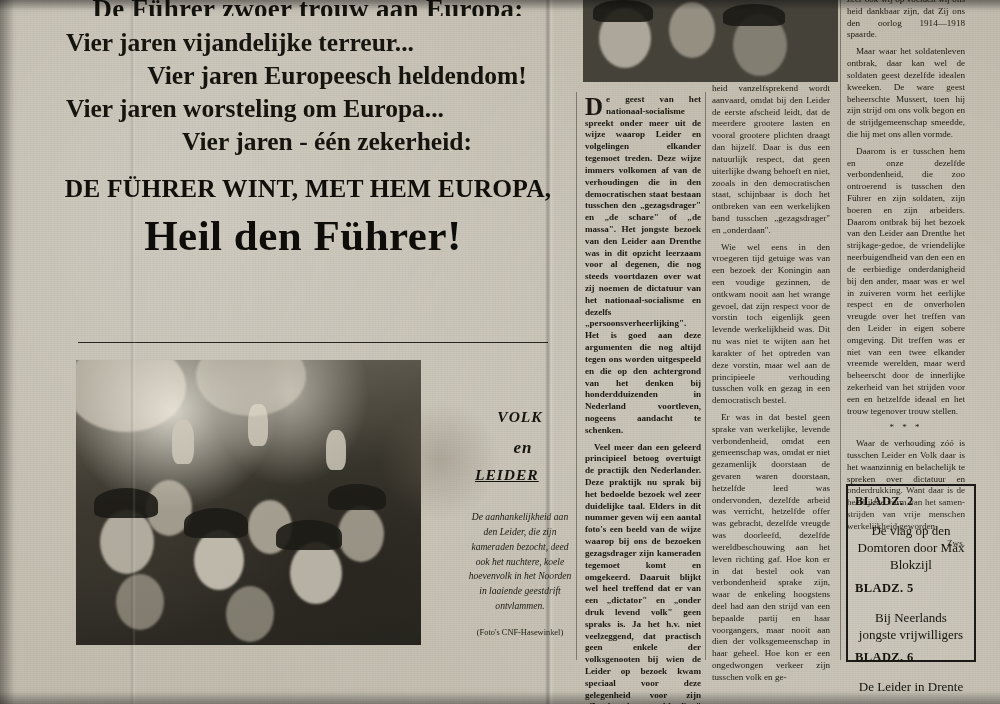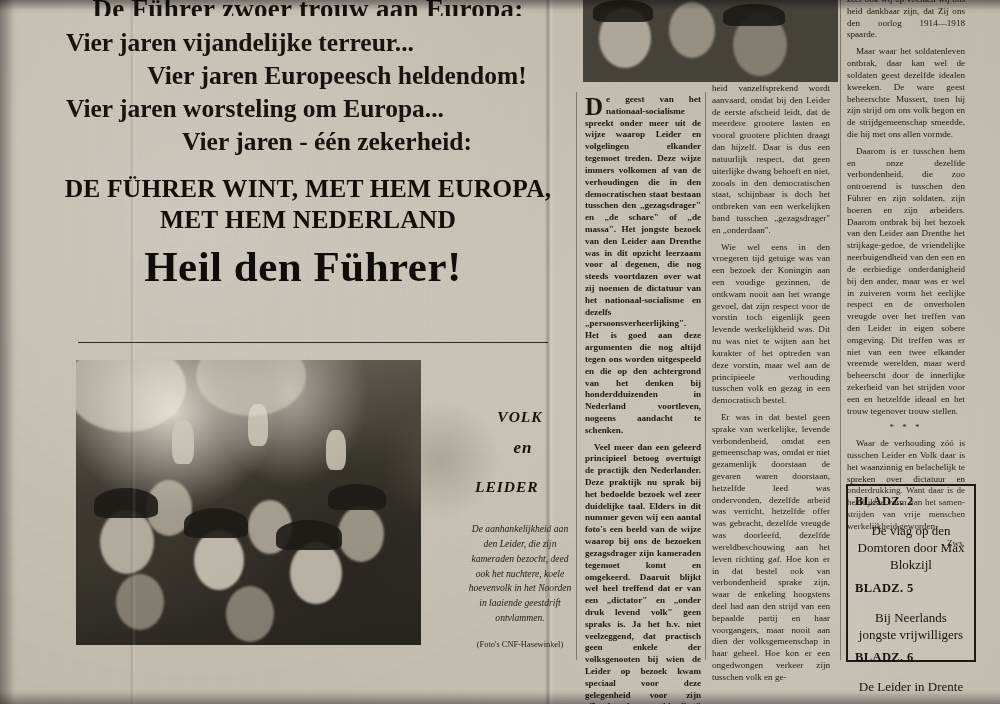--- a/index.html
+++ b/index.html
@@ -104,21 +104,21 @@
   .hand{position:absolute;background:#cfc9ba;border-radius:40% 40% 30% 30%;filter:blur(.6px);opacity:.85;}
   .cap{position:absolute;background:#1d1b16;border-radius:50% 50% 20% 20%;filter:blur(.7px);opacity:.9;}
 
   
   .volk-block{
     position:absolute;left:465px;top:408px;width:110px;color:#15130d;
   }
   .volk-line{font-style:italic;font-weight:bold;font-size:15.5px;letter-spacing:1px;}
   .volk-l1{text-align:center;}
   .volk-l2{text-align:center;padding-left:6px;margin-top:12px;font-size:17px;}
-  .volk-l3{text-align:left;padding-left:10px;margin-top:20px;}
+  .volk-l3{text-align:left;padding-left:10px;margin-top:8px;text-decoration:underline;}
   .caption{
     margin-top:26px;font-style:italic;font-size:9.6px;line-height:1.55;
     text-align:center;color:#1a1810;
   }
   .photo-credit{margin-top:14px;font-size:8.4px;text-align:center;color:#1a1810;}
 
   
   .photo-top{
     position:absolute;left:583px;top:-4px;width:255px;height:86px;
     overflow:hidden;background:#4a463d;
@@ -193,21 +193,20 @@
   <div class="masthead">
     <div class="cut-line">De Führer zwoer trouw aan Europa:</div>
     <div class="slogan">
       <span class="l1">Vier jaren vijandelijke terreur...</span>
       <span class="l2">Vier jaren Europeesch heldendom!</span>
       <span class="l3">Vier jaren worsteling om Europa...</span>
       <span class="l4">Vier jaren - één zekerheid:</span>
     </div>
     <div class="bigline">
       <span class="b1">DE FÜHRER WINT, MET HEM EUROPA,</span>
-      <span class="b2">MET HEM NEDERLAND</span>
     </div>
     <div class="heil">Heil den Führer!</div>
   </div>
   <div class="rule"></div>
 
   <div class="photo-crowd">
     <div class="ph-bg"></div>
     <div class="blob" style="left:24px;top:150px;width:54px;height:64px;background:#d8d2c3;opacity:.75;"></div>
     <div class="blob" style="left:70px;top:120px;width:46px;height:56px;background:#cdc6b6;opacity:.7;"></div>
     <div class="blob" style="left:118px;top:170px;width:50px;height:60px;background:#e0dacb;opacity:.8;"></div>

